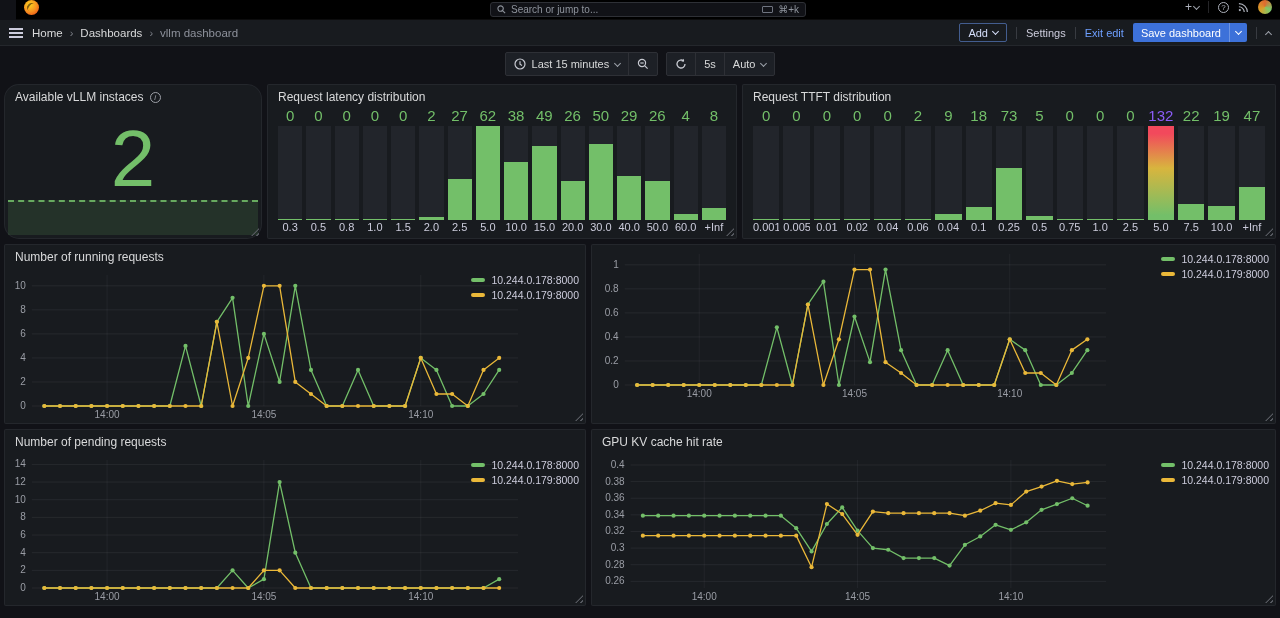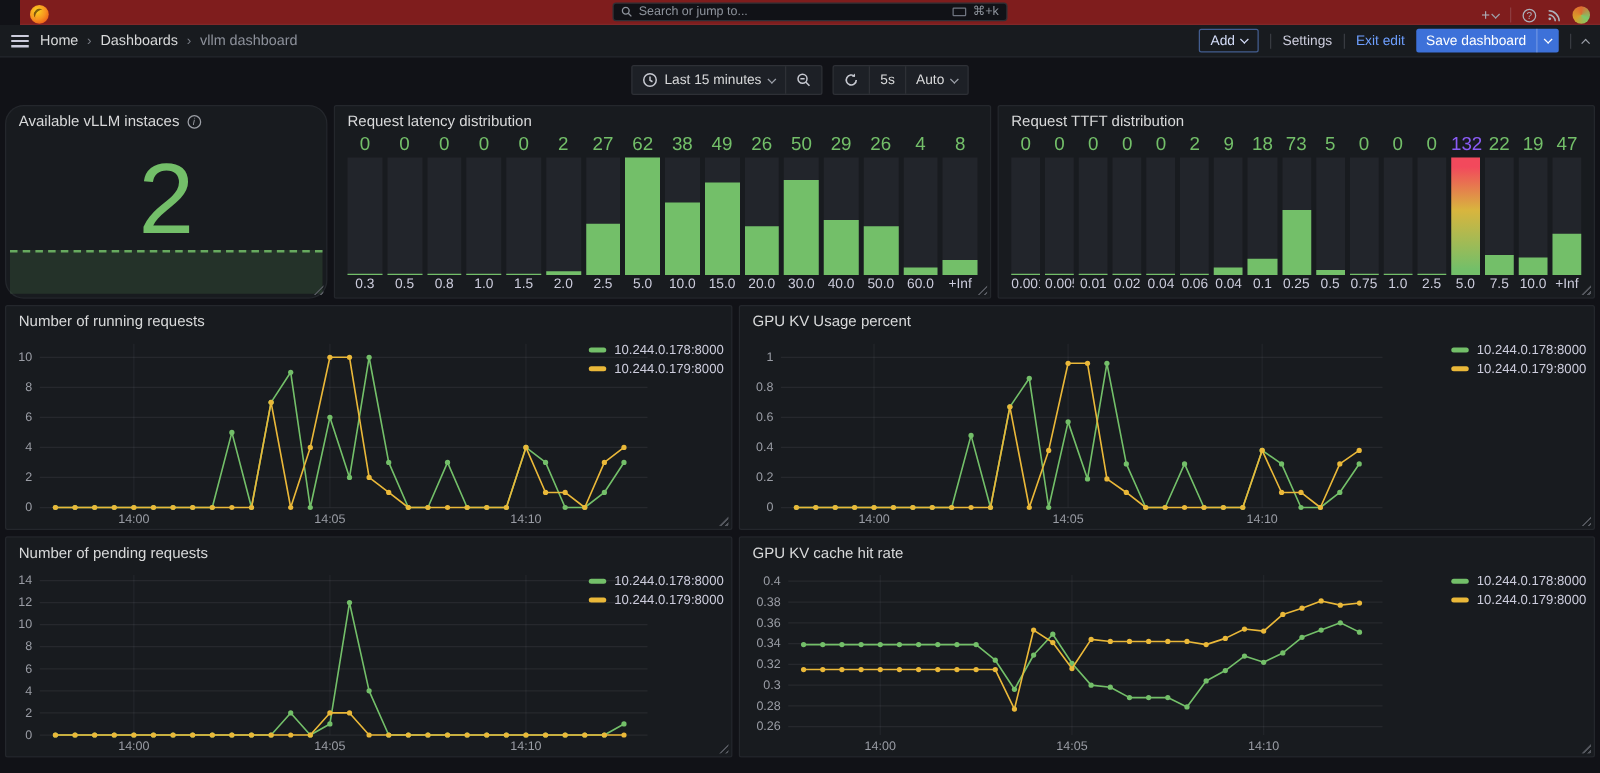--- a/index.html
+++ b/index.html
@@ -1,21 +1,21 @@
 <!DOCTYPE html>
 <html><head>
 <meta charset="utf-8">
 <style>
   * { margin:0; padding:0; box-sizing:border-box; }
   html,body { width:1280px; height:618px; background:#111217; overflow:hidden;
     font-family:"Liberation Sans","DejaVu Sans",sans-serif; color:#ccccdc; }
 
   
-  .topnav { height:20px; background:#7f1d1d; border-bottom:1px solid rgba(204,204,220,0.06);
-    display:flex; align-items:flex-end; padding:0 8px; position:relative;margin-left:16px; }
+  .topnav { height:20px; background:#000000; border-bottom:1px solid rgba(204,204,220,0.06);
+    display:flex; align-items:flex-start; padding:0 8px; position:relative;margin-left:16px; }
   .logo { width:15px; height:15px; border-radius:50%;
     background:radial-gradient(circle at 38% 32%, #fcd21f 0%, #f79420 48%, #e83e13 100%); position:relative; }
   .logo::after { content:""; position:absolute; inset:3px; border-radius:50%;
     border-left:2px solid rgba(30,10,0,0.55); transform:rotate(40deg); }
   .searchbox { position:absolute; left:50%; transform:translateX(-50%); top:2px;
     width:316px; height:15px; background:#111217; border:1px solid #2e3036; border-radius:3px;
     display:flex; align-items:center; padding:0 6px; gap:5px; font-size:10px; color:#8e939c; }
   .searchbox .grow { flex:1; }
   .kbd-ic { width:11px; height:7px; border:1px solid #6f7480; border-radius:1px; }
   .nav-right { margin-left:auto; display:flex; align-items:center; gap:9px; }
@@ -59,21 +59,21 @@
     font-weight:500; color:#d8d9da; }
   .tb-sep { width:1px; background:#2e3036; }
   .ico { display:block; }
 
   
   .dash { padding:0 4px; }
   .row { display:flex; gap:5px; margin-bottom:5px; }
   .row1 { height:155px; } .row2 { height:180px; } .row3 { height:177px; }
   .panel { position:relative; background:#181b1f; border:1px solid rgba(204,204,220,0.07);
     border-radius:2px; display:flex; flex-direction:column; min-width:0; }
-  .p-stat { width:258px;border-radius:15px; } .p-latency { width:526px; } .p-grow { flex:1; }
+  .p-stat { width:258px;border-radius:15px; } .p-latency { width:470px; } .p-grow { flex:1; }
   .p-left { width:582px; }
   .panel-header { flex:0 0 auto; display:flex; align-items:center; gap:6px;
     padding:5px 10px 2px; font-size:12px; font-weight:500; color:#d8d9da; }
   .info-ic { width:11px; height:11px; border:1px solid #9da0a7; border-radius:50%; color:#9da0a7;
     font-size:8px; line-height:10px; text-align:center; font-style:italic; font-weight:400; }
   .resize-corner { position:absolute; right:2px; bottom:2px; width:8px; height:8px;
     background:repeating-linear-gradient(135deg, transparent 0 2px, #55585f 2px 3.4px);
     clip-path:polygon(100% 0, 100% 100%, 0 100%); }
 
   
@@ -553,23 +553,20 @@
             </div>
             <div class="legend-item">
               <span class="legend-dash" style="background: rgb(234, 184, 57);"></span>
               <span>10.244.0.179:8000</span>
             </div>
           </div>
       </div>
       <div class="resize-corner"></div>
     </div>
     <div class="panel p-grow">
-      <div class="panel-header">
-          <span>GPU KV Usage percent</span>
-        </div>
       <div class="ts-body">
         <div class="ts-plot"><svg width="514" height="155">
               <line x1="101.22387096774195" y1="9" x2="101.22387096774195" y2="140" stroke="rgba(204,204,220,0.06)" stroke-width="1"></line>
               <text x="101.22387096774195" y="152" text-anchor="middle" font-size="10" fill="#9a9da5">14:00</text>
               <line x1="256.481935483871" y1="9" x2="256.481935483871" y2="140" stroke="rgba(204,204,220,0.06)" stroke-width="1"></line>
               <text x="256.481935483871" y="152" text-anchor="middle" font-size="10" fill="#9a9da5">14:05</text>
               <line x1="411.74" y1="9" x2="411.74" y2="140" stroke="rgba(204,204,220,0.06)" stroke-width="1"></line>
               <text x="411.74" y="152" text-anchor="middle" font-size="10" fill="#9a9da5">14:10</text>
               <line x1="26.700000000000003" y1="140" x2="508" y2="140" stroke="rgba(204,204,220,0.08)" stroke-width="1"></line>
               <text x="20.700000000000003" y="143" text-anchor="end" font-size="10" fill="#9a9da5">0</text>

